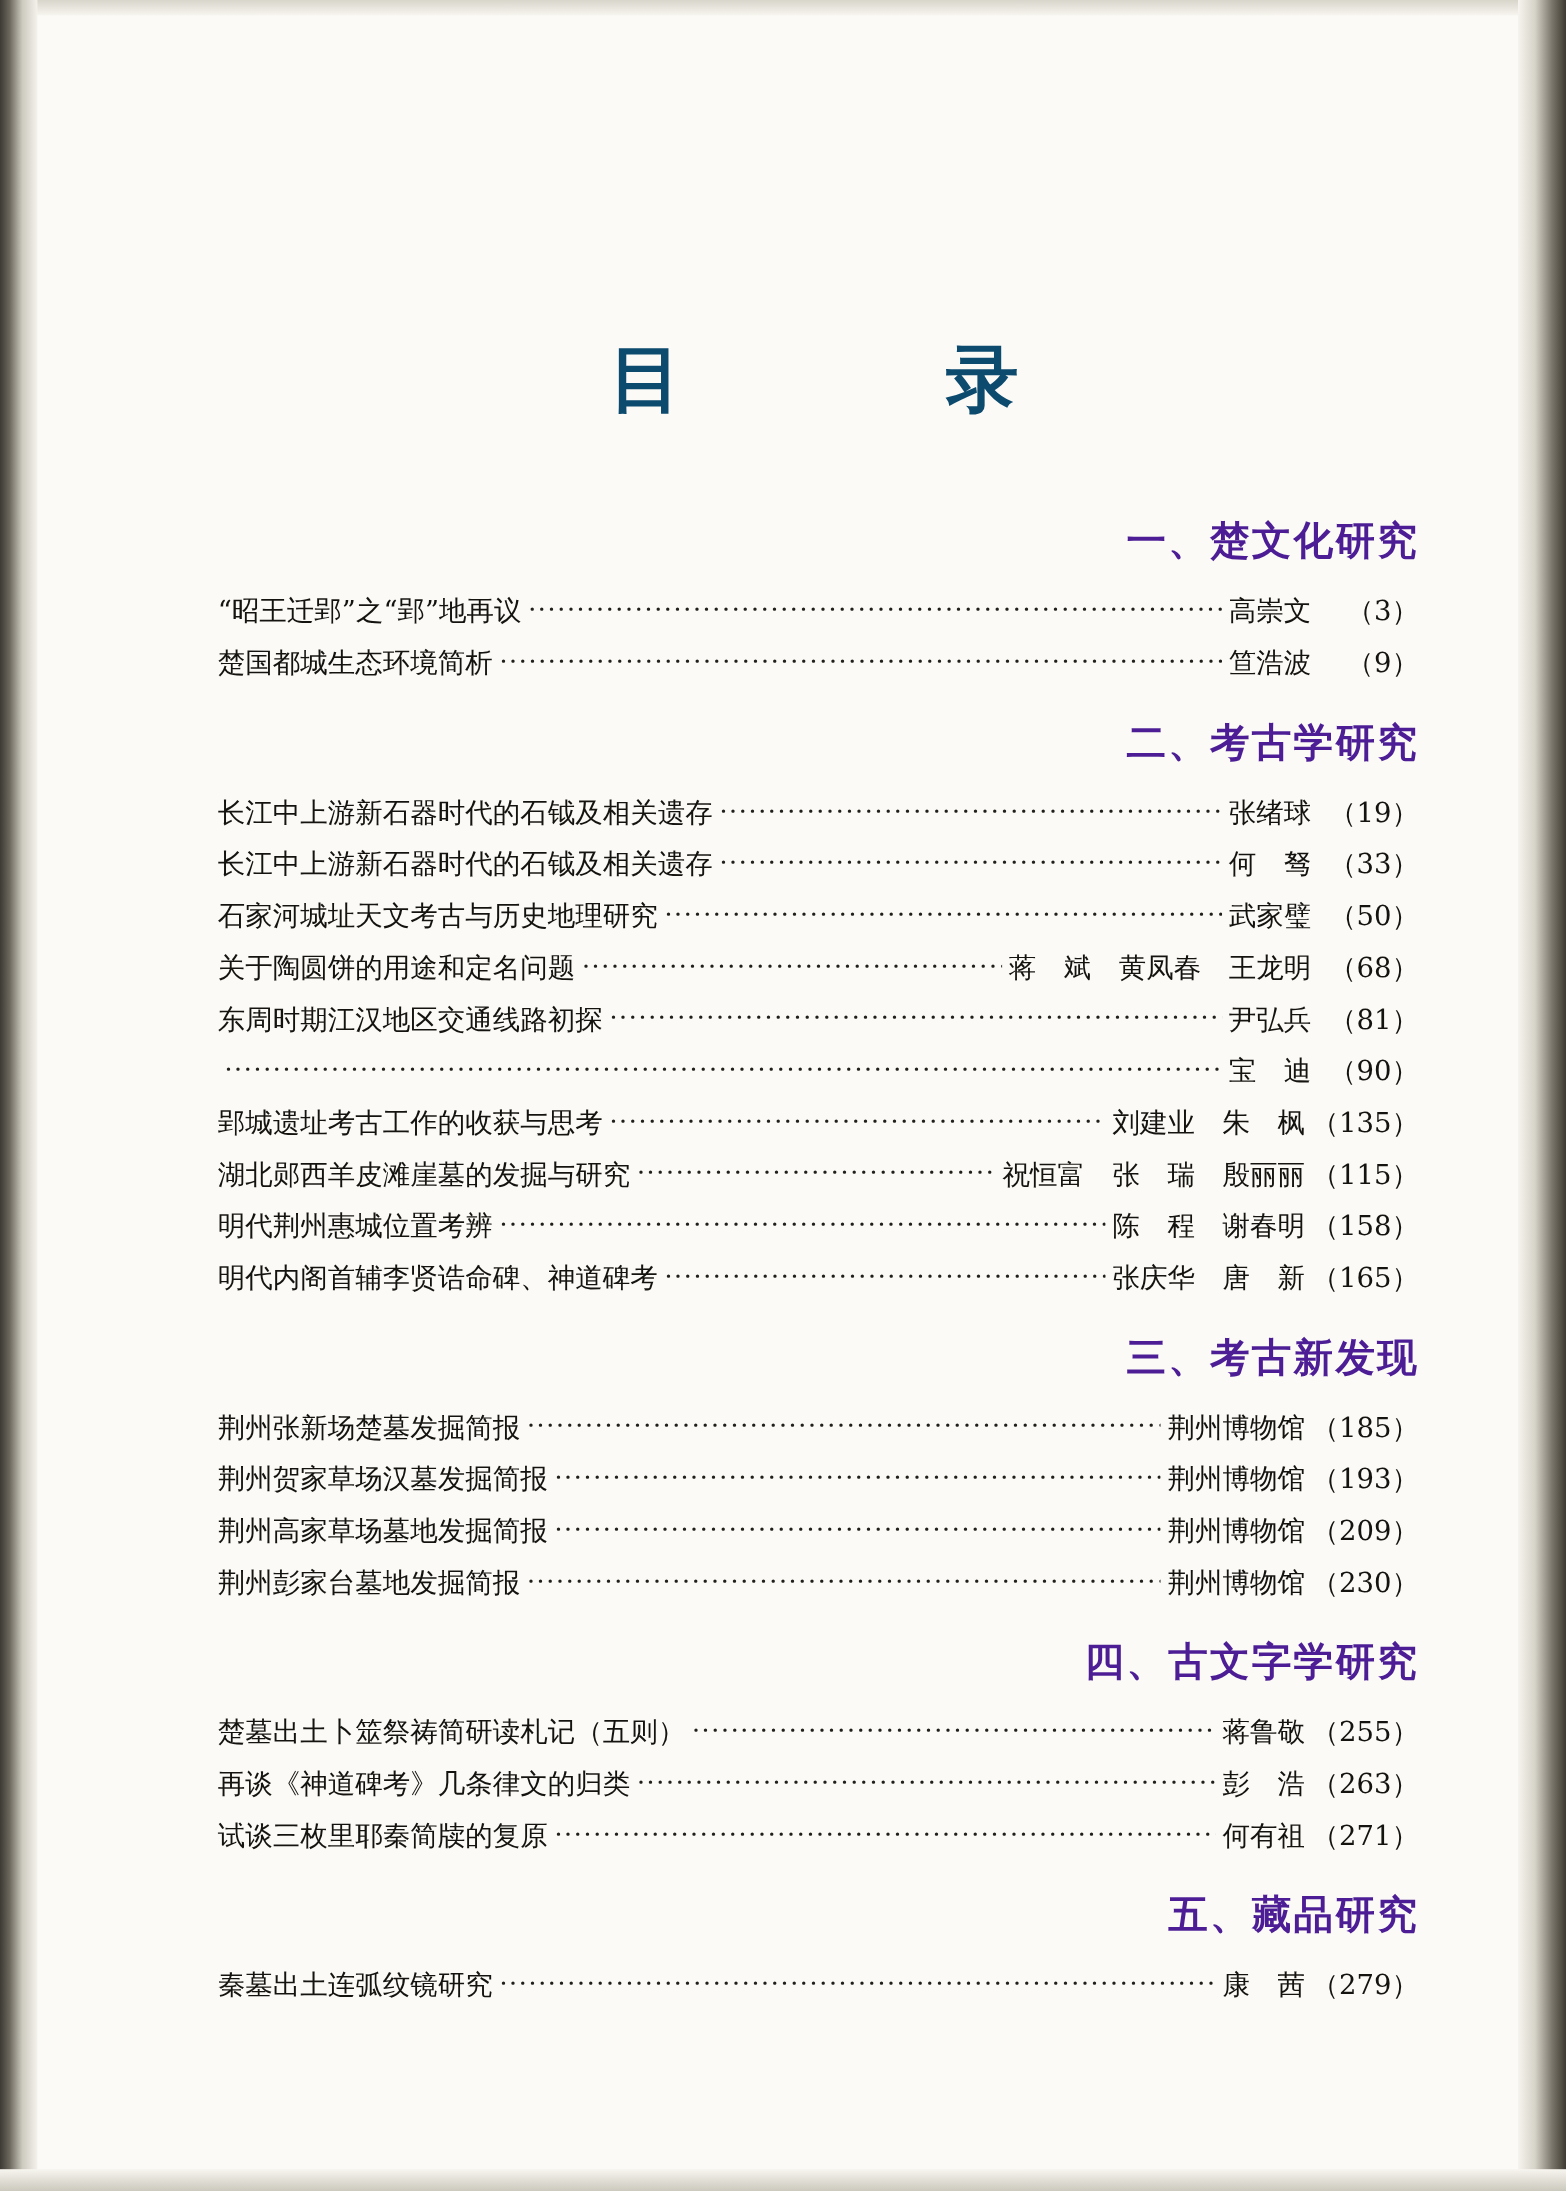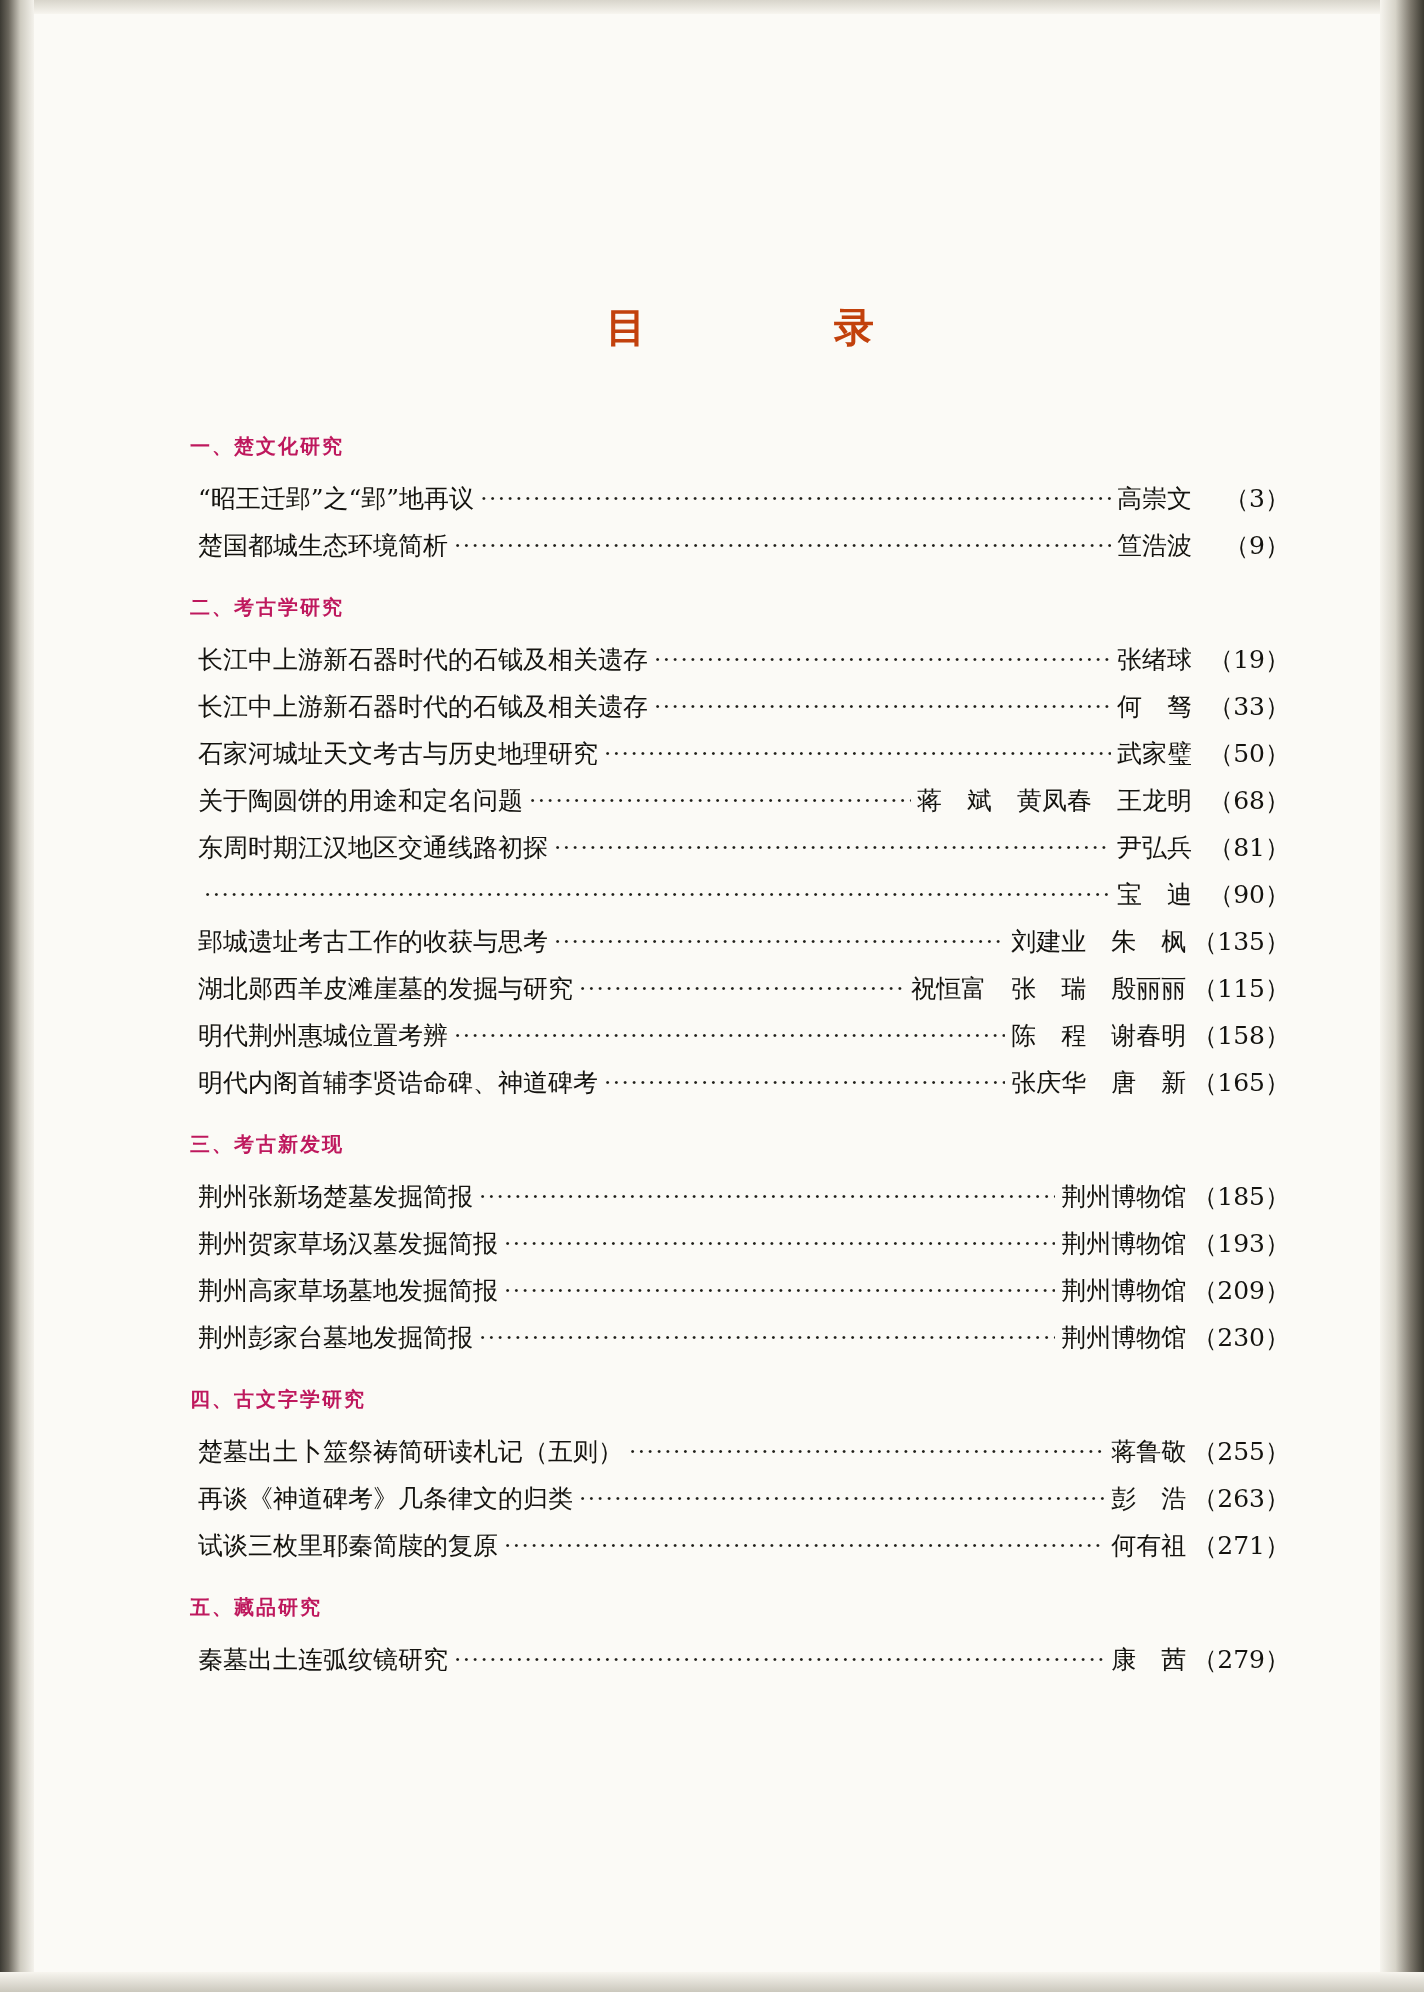--- a/index.html
+++ b/index.html
@@ -49,34 +49,34 @@
 
   .content {
     position: absolute;
     left: 190px;
     top: 300px;
     width: 1100px;
   }
 
   .doc-title {
     text-align: center;
-    font-size: 40px;
+    font-size: 66px;
     letter-spacing: 36px;
-    color: #c2410c;
+    color: #0c4a6e;
     font-weight: 700;
     margin: 0 0 78px 0;
     text-indent: 36px;
     font-family: "DejaVu Serif", "Liberation Serif", serif;
   }
 
   .section-heading {
-    text-align: left;
-    font-size: 20px;
+    text-align: right;
+    font-size: 36px;
     font-weight: 700;
-    color: #be185d;
+    color: #4c1d95;
     letter-spacing: 2px;
     margin: 0 0 26px 0;
   }
   .section-block {
     margin-bottom: 36px;
   }
   .entry {
     display: flex;
     align-items: center;
     font-size: 25px;

